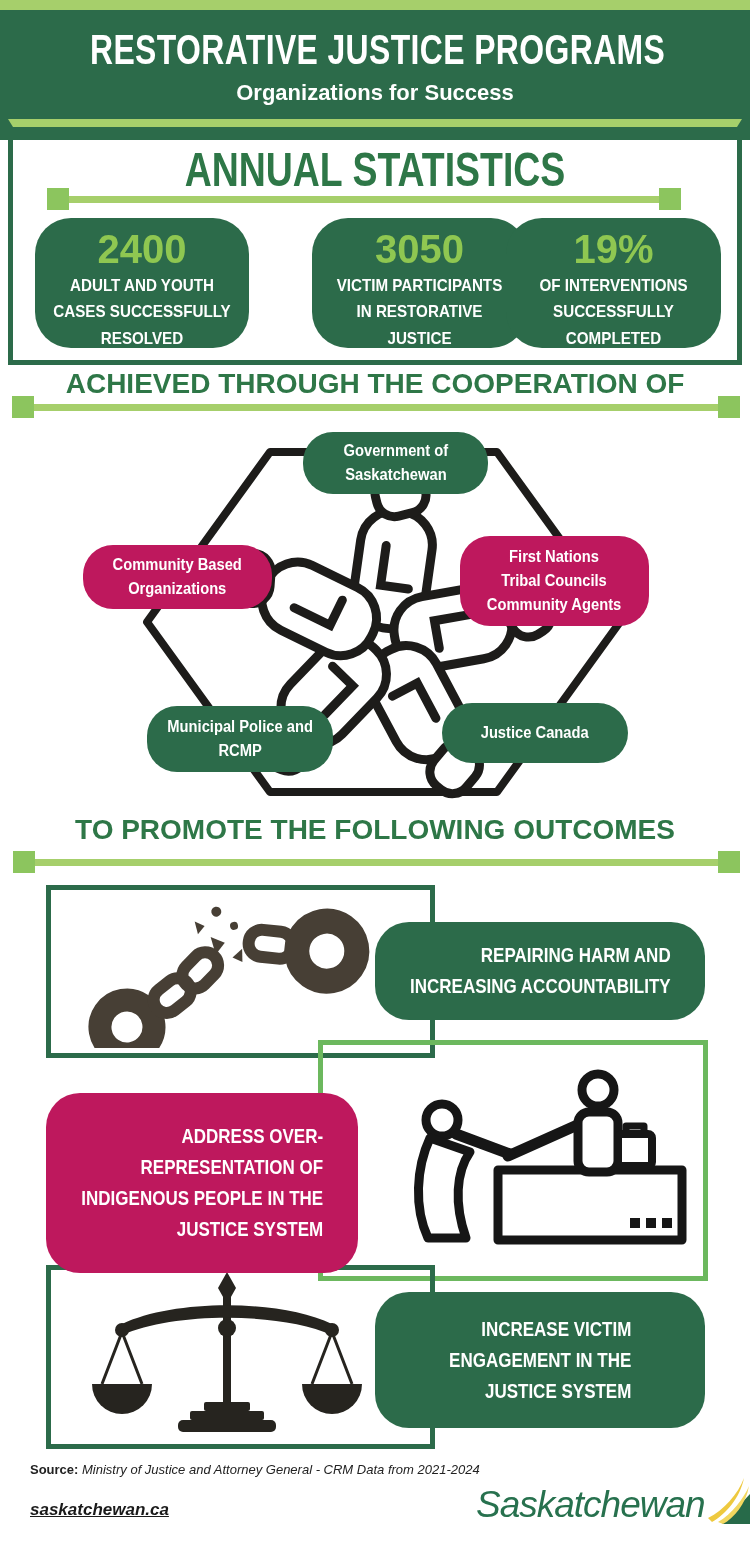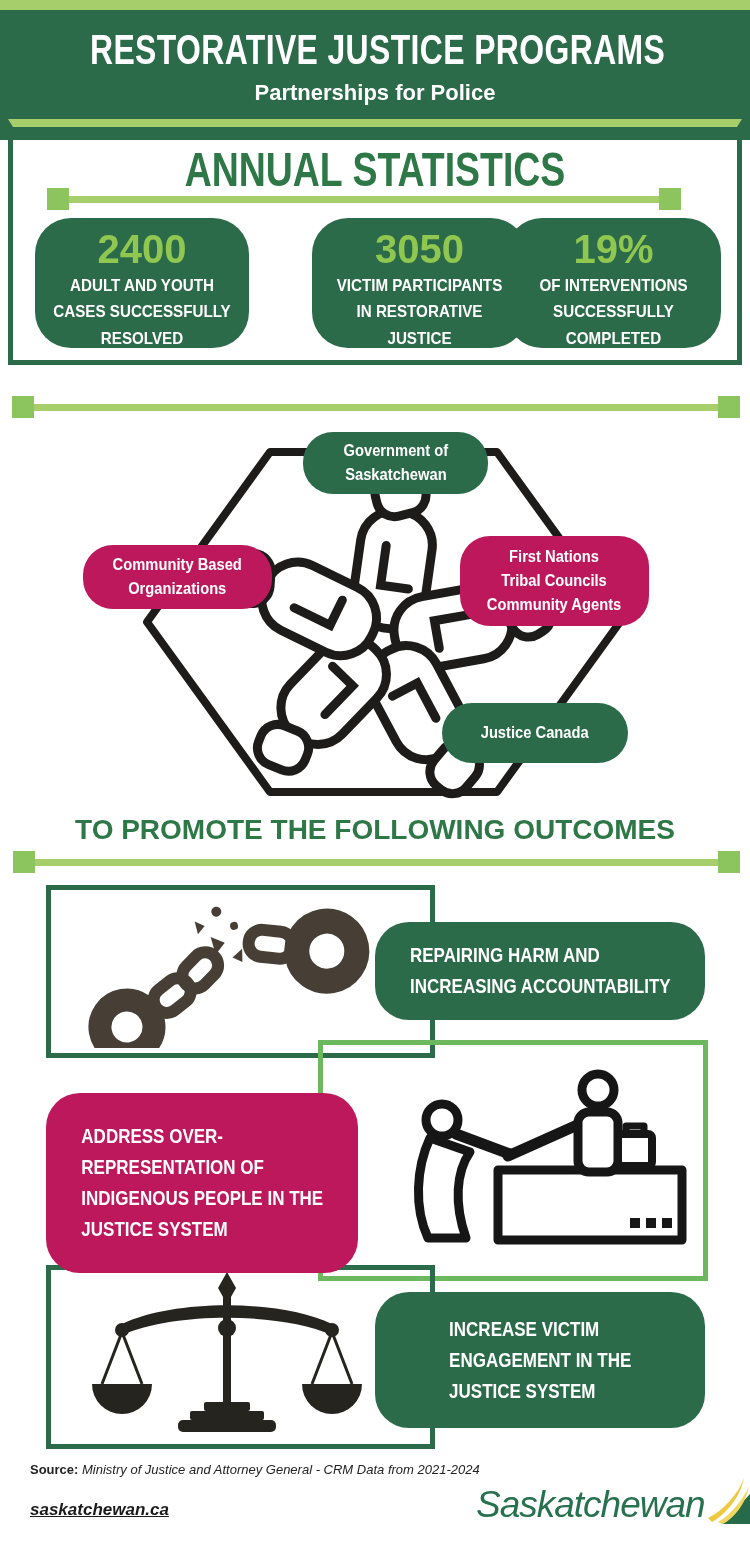--- a/index.html
+++ b/index.html
@@ -49,21 +49,21 @@
   .p-cbo { left:83px;  top:545px; width:189px; height:64px; }
   .p-fn  { left:460px; top:536px; width:189px; height:90px; }
   .p-mp  { left:147px; top:706px; width:186px; height:66px; }
   .p-jc  { left:442px; top:703px; width:186px; height:60px; }
 
   
   .obox { box-sizing:border-box; background:transparent; }
   .obox1 { left:46px;  top:885px;  width:389px; height:173px; border:5px solid #2c6b4a; }
   .obox2 { left:318px; top:1040px; width:390px; height:241px; border:5px solid #6cb85e; }
   .obox3 { left:46px;  top:1265px; width:389px; height:184px; border:5px solid #2c6b4a; }
-  .opill { border-radius:34px; color:#fff; font-weight:bold; text-align:left;
+  .opill { border-radius:34px; color:#fff; font-weight:bold; text-align:right;
            display:flex; align-items:center; justify-content:center; }
   .opill span { font-size:20px; line-height:1.55; transform:scaleX(.85); transform-origin:center; }
   .op1 { left:375px; top:922px;  width:330px; height:98px; }
   .op2 { left:46px;  top:1093px; width:312px; height:180px; }
   .op3 { left:375px; top:1292px; width:330px; height:136px; }
   .icon-handcuffs { left:65px;  top:898px; }
   .icon-stairs    { left:398px; top:1068px; }
   .icon-scales    { left:92px;  top:1272px; }
 
   
@@ -75,21 +75,21 @@
   .logo-text { font-size:37px; font-style:italic; color:#27714e; letter-spacing:-1px; line-height:1.1; }
 </style>
 </head>
 <body>
 
 <div class="page">
 
   <div class="abs top-strip"></div>
   <div class="abs header">
     <div class="header-title">RESTORATIVE JUSTICE PROGRAMS</div>
-    <div class="header-sub">Partnerships for Police</div>
+    <div class="header-sub">Organizations for Success</div>
   </div>
 
   <div class="abs stats-box"></div>
   <div class="abs stats-title">ANNUAL STATISTICS</div>
   <div class="abs divider d1">
     <div class="sq"></div>
     <div class="bar"></div>
     <div class="sq"></div>
   </div>
 
@@ -105,20 +105,21 @@
 IN RESTORATIVE
 JUSTICE</div>
   </div>
   <div class="abs stat-card s3">
     <div class="stat-value">19%</div>
     <div class="stat-label preline">OF INTERVENTIONS
 SUCCESSFULLY
 COMPLETED</div>
   </div>
 
+  <div class="abs sec-heading h-coop">ACHIEVED THROUGH THE COOPERATION OF</div>
   <div class="abs divider d2">
     <div class="sq"></div>
     <div class="bar"></div>
     <div class="sq"></div>
   </div>
 
   <svg class="abs hex-svg" width="750" height="400" viewBox="0 0 750 400">
     <polygon points="270,34 497,34 620,204 497,374 270,374 147,204" fill="none" stroke="#1d1c1a" stroke-width="8" stroke-linejoin="round"></polygon>
     <defs>
       <g id="hud-person">
@@ -141,20 +142,24 @@
 Saskatchewan</span>
   </div>
   <div class="abs hpill bg-light p-cbo">
     <span class="preline">Community Based
 Organizations</span>
   </div>
   <div class="abs hpill bg-light p-fn">
     <span class="preline">First Nations
 Tribal Councils
 Community Agents</span>
+  </div>
+  <div class="abs hpill bg-dark p-mp">
+    <span class="preline">Municipal Police and
+RCMP</span>
   </div>
   <div class="abs hpill bg-dark p-jc">
     <span class="preline">Justice Canada</span>
   </div>
 
   <div class="abs sec-heading h-out">TO PROMOTE THE FOLLOWING OUTCOMES</div>
   <div class="abs divider d3">
     <div class="sq"></div>
     <div class="bar"></div>
     <div class="sq"></div>

